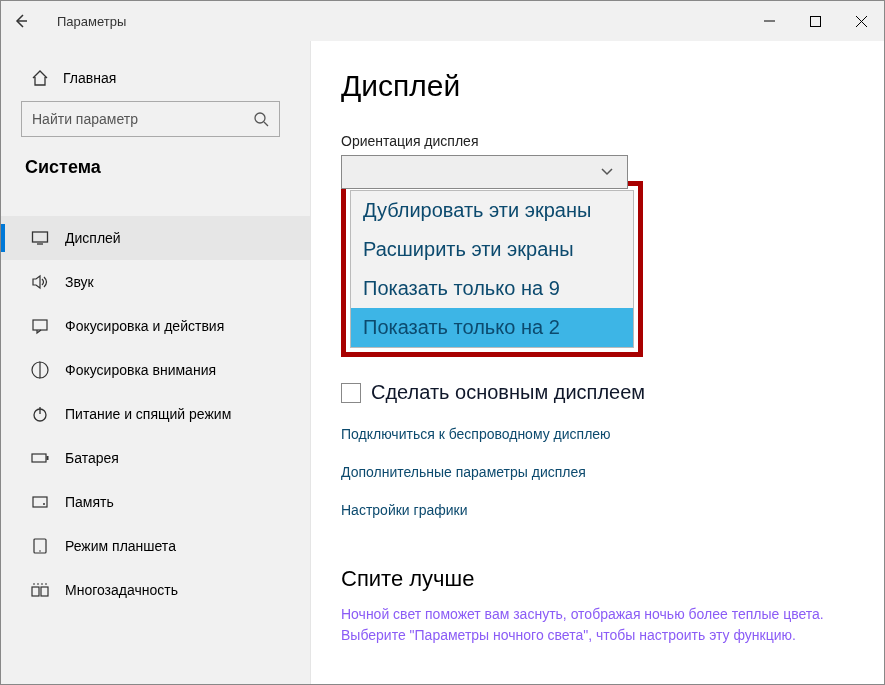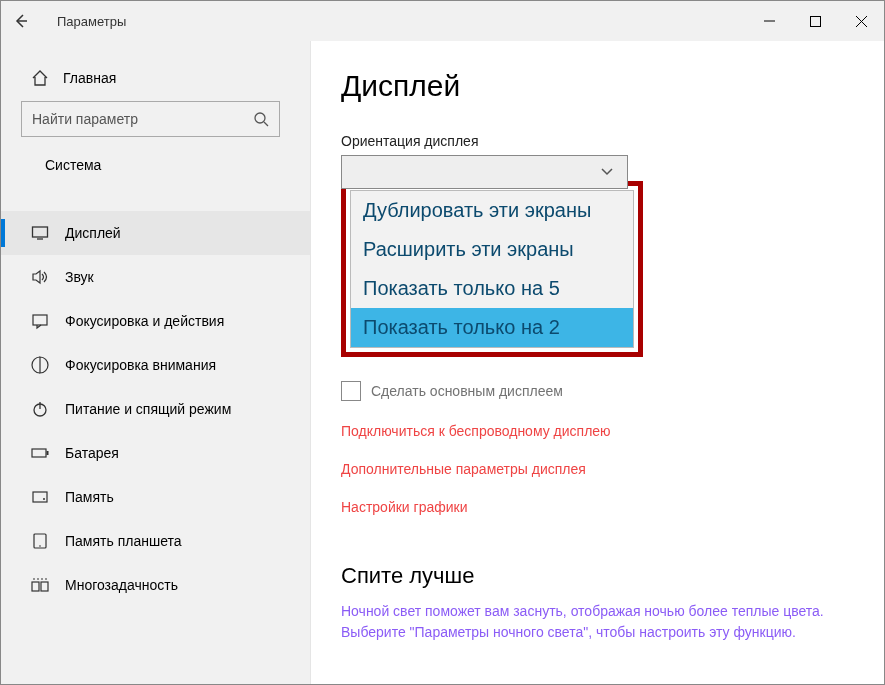--- a/index.html
+++ b/index.html
@@ -79,23 +79,23 @@
     width: 100%;
     color: #444;
   }
   .search input::placeholder { color: #555; }
   .search .sicon {
     position: absolute;
     right: 10px;
     color: #555;
   }
   .cat {
-    padding: 0 30px 14px 44px;
-    font-weight: 400;
-    font-size: 14px;
+    padding: 0 30px 14px 24px;
+    font-weight: 700;
+    font-size: 18px;
   }
   .nav {
     margin-top: 24px;
   }
   .nav-item {
     display: flex;
     align-items: center;
     gap: 16px;
     padding: 13px 30px;
     font-size: 14px;
@@ -174,23 +174,23 @@
     display: flex;
     align-items: center;
     gap: 10px;
   }
   .chk {
     width: 20px;
     height: 20px;
     border: 1px solid #888;
     background: #fff;
   }
-  .chk-label { color: #737373; font-size: 14px; }
+  .chk-label { color: #0f172a; font-size: 20px; }
   .link {
-    color: #ef4444;
+    color: #0c4a6e;
     font-size: 14px;
     display: block;
     margin-top: 22px;
     cursor: pointer;
   }
   .subheading {
     font-size: 22px;
     font-weight: 400;
     margin-top: 48px;
     margin-bottom: 12px;
@@ -318,21 +318,21 @@
           </span>
         <span>Память</span>
       </div>
       <div class="nav-item">
         <span class="nico">
             <svg width="18" height="18" viewBox="0 0 18 18">
               <rect x="3" y="2" width="12" height="14" rx="1" fill="none" stroke="#333" stroke-width="1.2"></rect>
               <circle cx="9" cy="14" r="0.8" fill="#333"></circle>
             </svg>
           </span>
-        <span>Память планшета</span>
+        <span>Режим планшета</span>
       </div>
       <div class="nav-item">
         <span class="nico">
             <svg width="18" height="18" viewBox="0 0 18 18">
               <rect x="1" y="6" width="7" height="9" fill="none" stroke="#333" stroke-width="1.2"></rect>
               <rect x="10" y="6" width="7" height="9" fill="none" stroke="#333" stroke-width="1.2"></rect>
               <path d="M2 3 H16" stroke="#333" stroke-dasharray="2 2" stroke-width="1.2"></path>
             </svg>
           </span>
         <span>Многозадачность</span>
@@ -349,21 +349,21 @@
         <svg width="12" height="10" viewBox="0 0 12 10">
             <path d="M1 2 L6 7 L11 2" fill="none" stroke="#555" stroke-width="1.5"></path>
           </svg>
       </span>
     </div>
 
     <div class="highlight-box">
       <div class="dd-list">
         <div class="dd-item">Дублировать эти экраны</div>
         <div class="dd-item">Расширить эти экраны</div>
-        <div class="dd-item">Показать только на 5</div>
+        <div class="dd-item">Показать только на 9</div>
         <div class="dd-item selected">Показать только на 2</div>
       </div>
     </div>
 
     <div class="checkbox-row">
       <div class="chk"></div>
       <span class="chk-label">Сделать основным дисплеем</span>
     </div>
 
     <a class="link">Подключиться к беспроводному дисплею</a>

